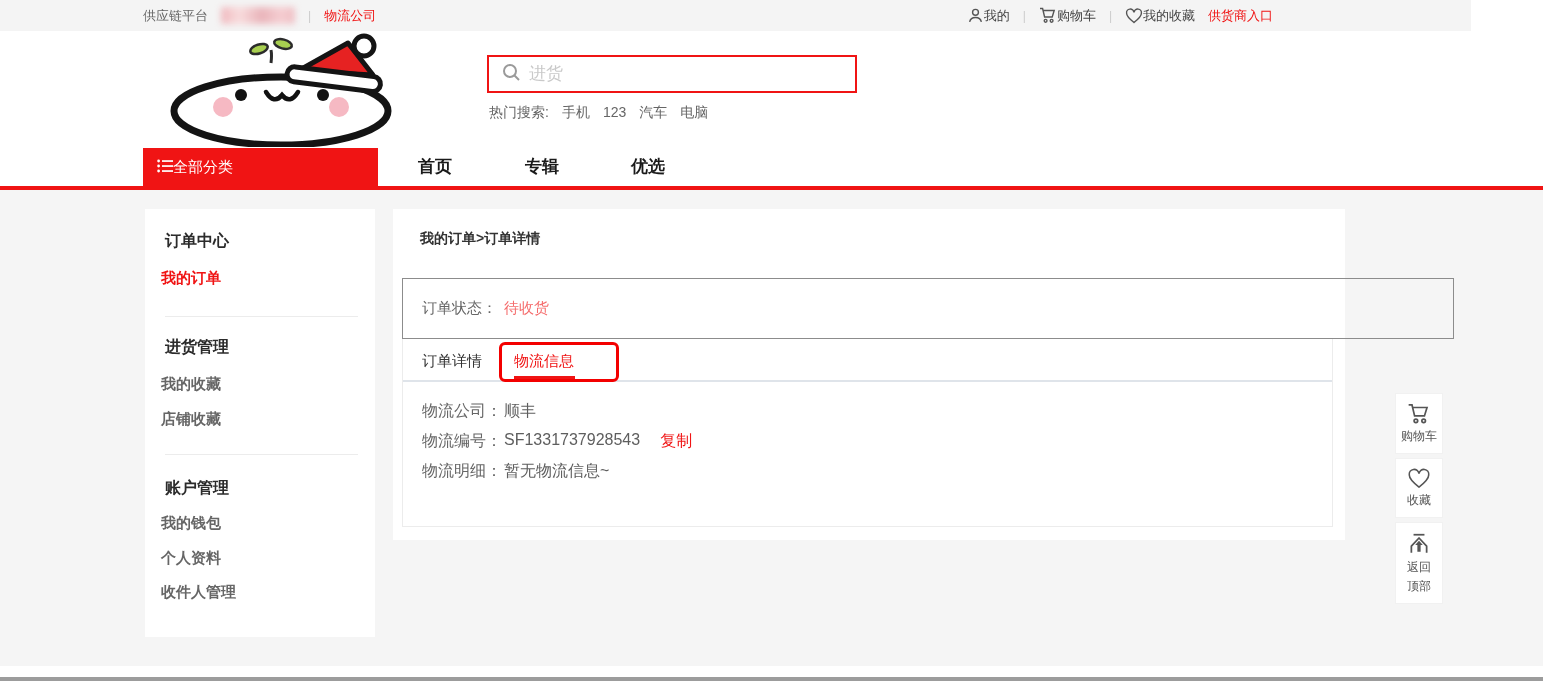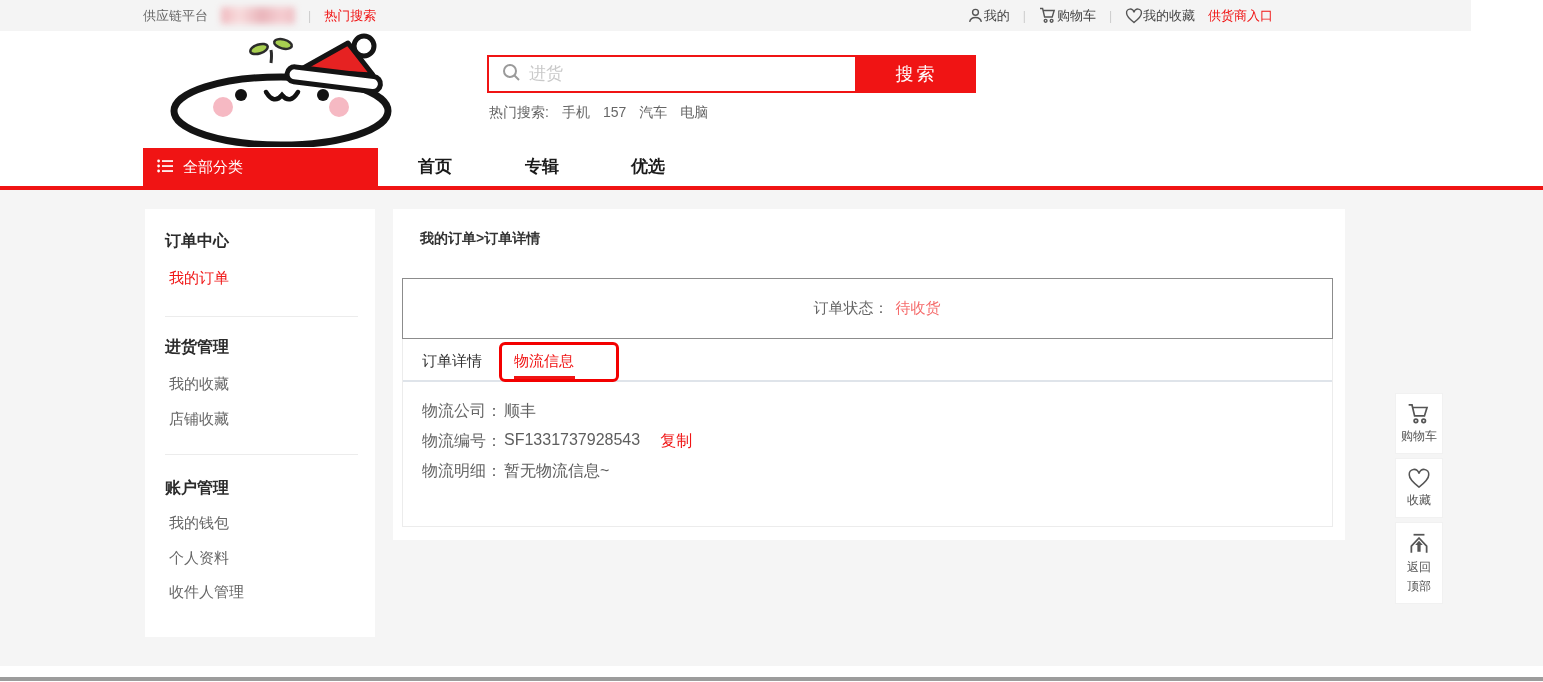--- a/index.html
+++ b/index.html
@@ -27,35 +27,35 @@
   .search-box input { flex:1; border:none; outline:none; font-size:17px; color:#333;
     font-family:"Liberation Sans", sans-serif; background:transparent; }
   .search-box input::placeholder { color:#c9c9c9; }
   .search-btn { width:119px; height:38px; background:#f01414; color:#fff; border:none;
     font-size:18px; letter-spacing:3px; cursor:pointer; font-family:"Liberation Sans", sans-serif; }
   .hot-row { position:absolute; left:489px; top:104px; display:flex; gap:13px; font-size:14px; color:#666; }
   .hot-item { cursor:pointer; }
   
   .navbar { position:absolute; left:0; top:148px; width:1543px; height:38px; background:#fff; }
   .allcat { position:absolute; left:143px; top:0; width:235px; height:38px; background:#f01414;
-    color:#fff; display:flex; align-items:center; gap:10px; padding-left:14px; font-size:15px; cursor:pointer; }
+    color:#fff; display:flex; align-items:center; padding-left:14px; font-size:15px; cursor:pointer; }
   .nav-item { position:absolute; top:0; line-height:38px; font-weight:700; font-size:17px; color:#1a1a1a; cursor:pointer; }
   .redline { position:absolute; left:0; top:186px; width:1543px; height:4px; background:#f01414; }
   .page-bg { position:absolute; left:0; top:190px; width:1543px; height:476px; background:#f5f5f5; }
   
   .sidebar { position:absolute; left:145px; top:209px; width:230px; height:428px; background:#fff; }
   .sb-title { position:absolute; left:20px; font-size:16px; font-weight:700; color:#2b2b2b; }
-  .sb-item { position:absolute; left:24px; font-size:15px; color:#666; cursor:pointer; }
+  .sb-item { position:absolute; left:16px; font-size:15px; color:#666; cursor:pointer;font-weight:bold; }
   .sb-item.active { color:#f01414; }
   .sb-divider { position:absolute; left:20px; width:193px; border-top:1px solid #ececec; }
   
   .main { position:absolute; left:393px; top:209px; width:952px; height:331px; background:#fff; }
   .breadcrumb { position:absolute; left:27px; top:21px; font-size:14px; font-weight:700; color:#333; }
-  .status-box { position:absolute; left:9px; top:69px; width:931px; height:61px;
-    border:1px solid #8c8c8c; display:flex; align-items:center; padding-left:19px; font-size:15px; color:#666;justify-content:center; }
+  .status-box { position:absolute; left:9px; top:69px; width:1052px; height:61px;
+    border:1px solid #8c8c8c; display:flex; align-items:center; padding-left:19px; font-size:15px; color:#666; }
   .status-value { color:#f56c6c; margin-left:7px; }
   .tabs-box { position:absolute; left:9px; top:130px; width:931px; height:188px;
     border:1px solid #ececec; border-top:none; background:#fff; }
   .tab-row { position:relative; height:43px; border-bottom:2px solid #dfe4ea; }
   .tab { position:absolute; top:0; line-height:43px; font-size:15px; color:#333; cursor:pointer; }
   .tab.active { color:#f01414; }
   .tab-underline { position:absolute; left:111px; top:37px; width:61px; height:3px; background:#f01414; }
   .annotation-box { position:absolute; left:96px; top:3px; width:120px; height:40px;
     border:3px solid #f30000; border-radius:6px; pointer-events:none; }
   .lg-row { position:absolute; left:19px; display:flex; font-size:16px; color:#666; }
@@ -72,21 +72,21 @@
   .bottom-scrollbar { position:absolute; left:0; top:677px; width:1543px; height:4px; background:#9c9c9c; cursor:pointer; }
 </style>
 </head>
 <body>
 
 <div class="topbar">
   <div class="topbar-left">
     <span>供应链平台</span>
     <span class="blur-name"></span>
     <span class="tb-divider">|</span>
-    <span class="red-link">热门搜索</span>
+    <span class="red-link">物流公司</span>
   </div>
   <div class="topbar-right">
     <span class="tb-item">
       <span>
         <svg width="17" height="17" viewBox="0 0 18 18" fill="none" stroke="#555" stroke-width="1.5">
           <circle cx="9" cy="5.6" r="3.1"></circle>
             <path d="M2.8 15.7 a6.3 5.6 0 0 1 12.4 0"></path>
         </svg>
       </span>
       <span>我的</span>
@@ -138,27 +138,26 @@
 <div class="search-wrap">
   <div class="search-box">
     <span>
       <svg width="19" height="19" viewBox="0 0 19 19" fill="none" stroke="#9a9a9a" stroke-width="2">
         <circle cx="8" cy="8" r="6"></circle>
           <path d="M12.5 12.5 L17 17"></path>
       </svg>
     </span>
     <input type="text" placeholder="进货" style="">
   </div>
-  <button class="search-btn">搜索</button>
 </div>
 
 <div class="hot-row">
   <span>热门搜索:</span>
   <span class="hot-item">手机</span>
-  <span class="hot-item">157</span>
+  <span class="hot-item">123</span>
   <span class="hot-item">汽车</span>
   <span class="hot-item">电脑</span>
 </div>
 
 <div class="navbar">
   <div class="allcat">
     <span>
       <svg width="16" height="14" viewBox="0 0 16 14" fill="#fff">
         <circle cx="1.6" cy="2" r="1.4"></circle>
           <rect x="5" y="1.2" width="11" height="1.7"></rect>

